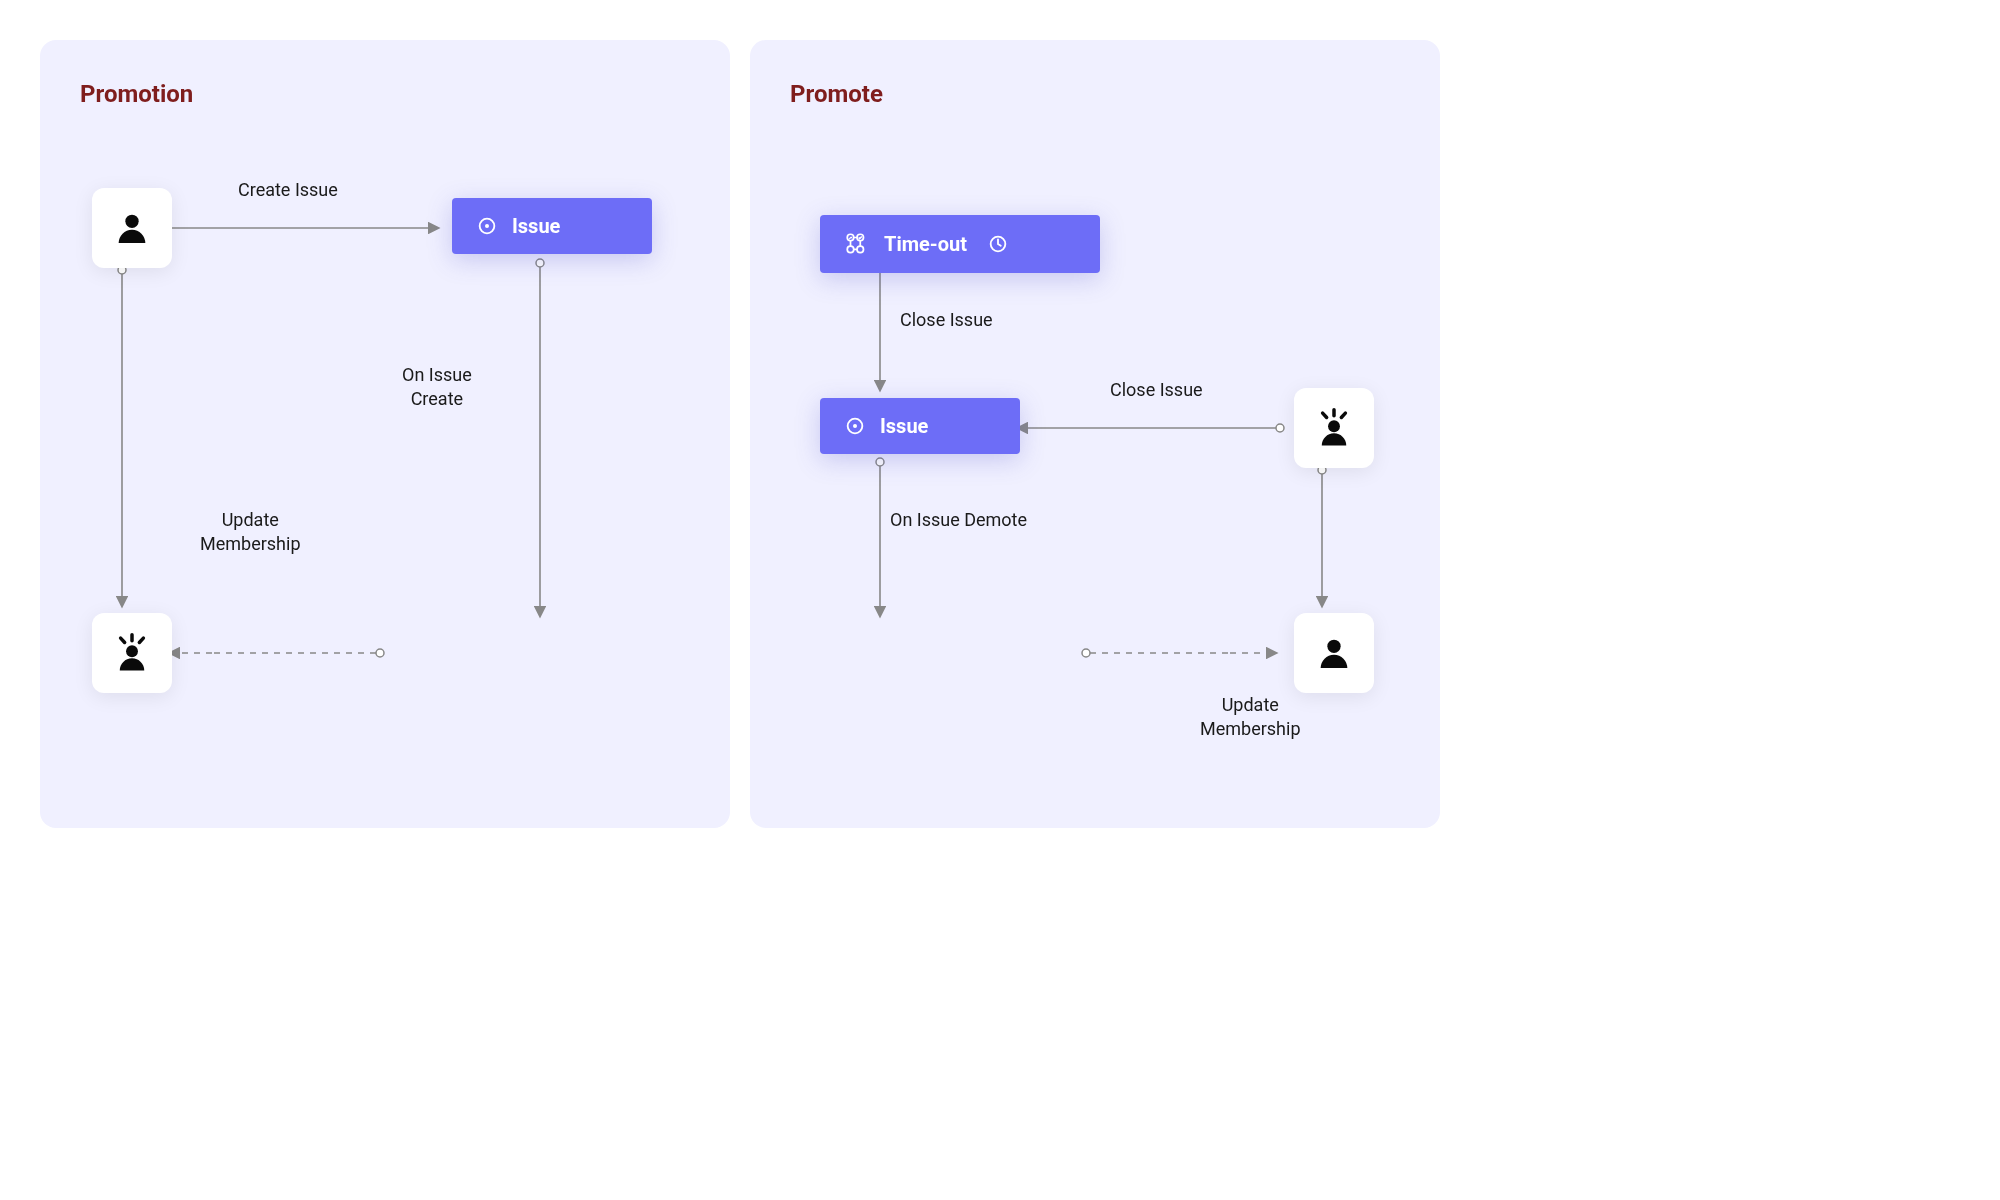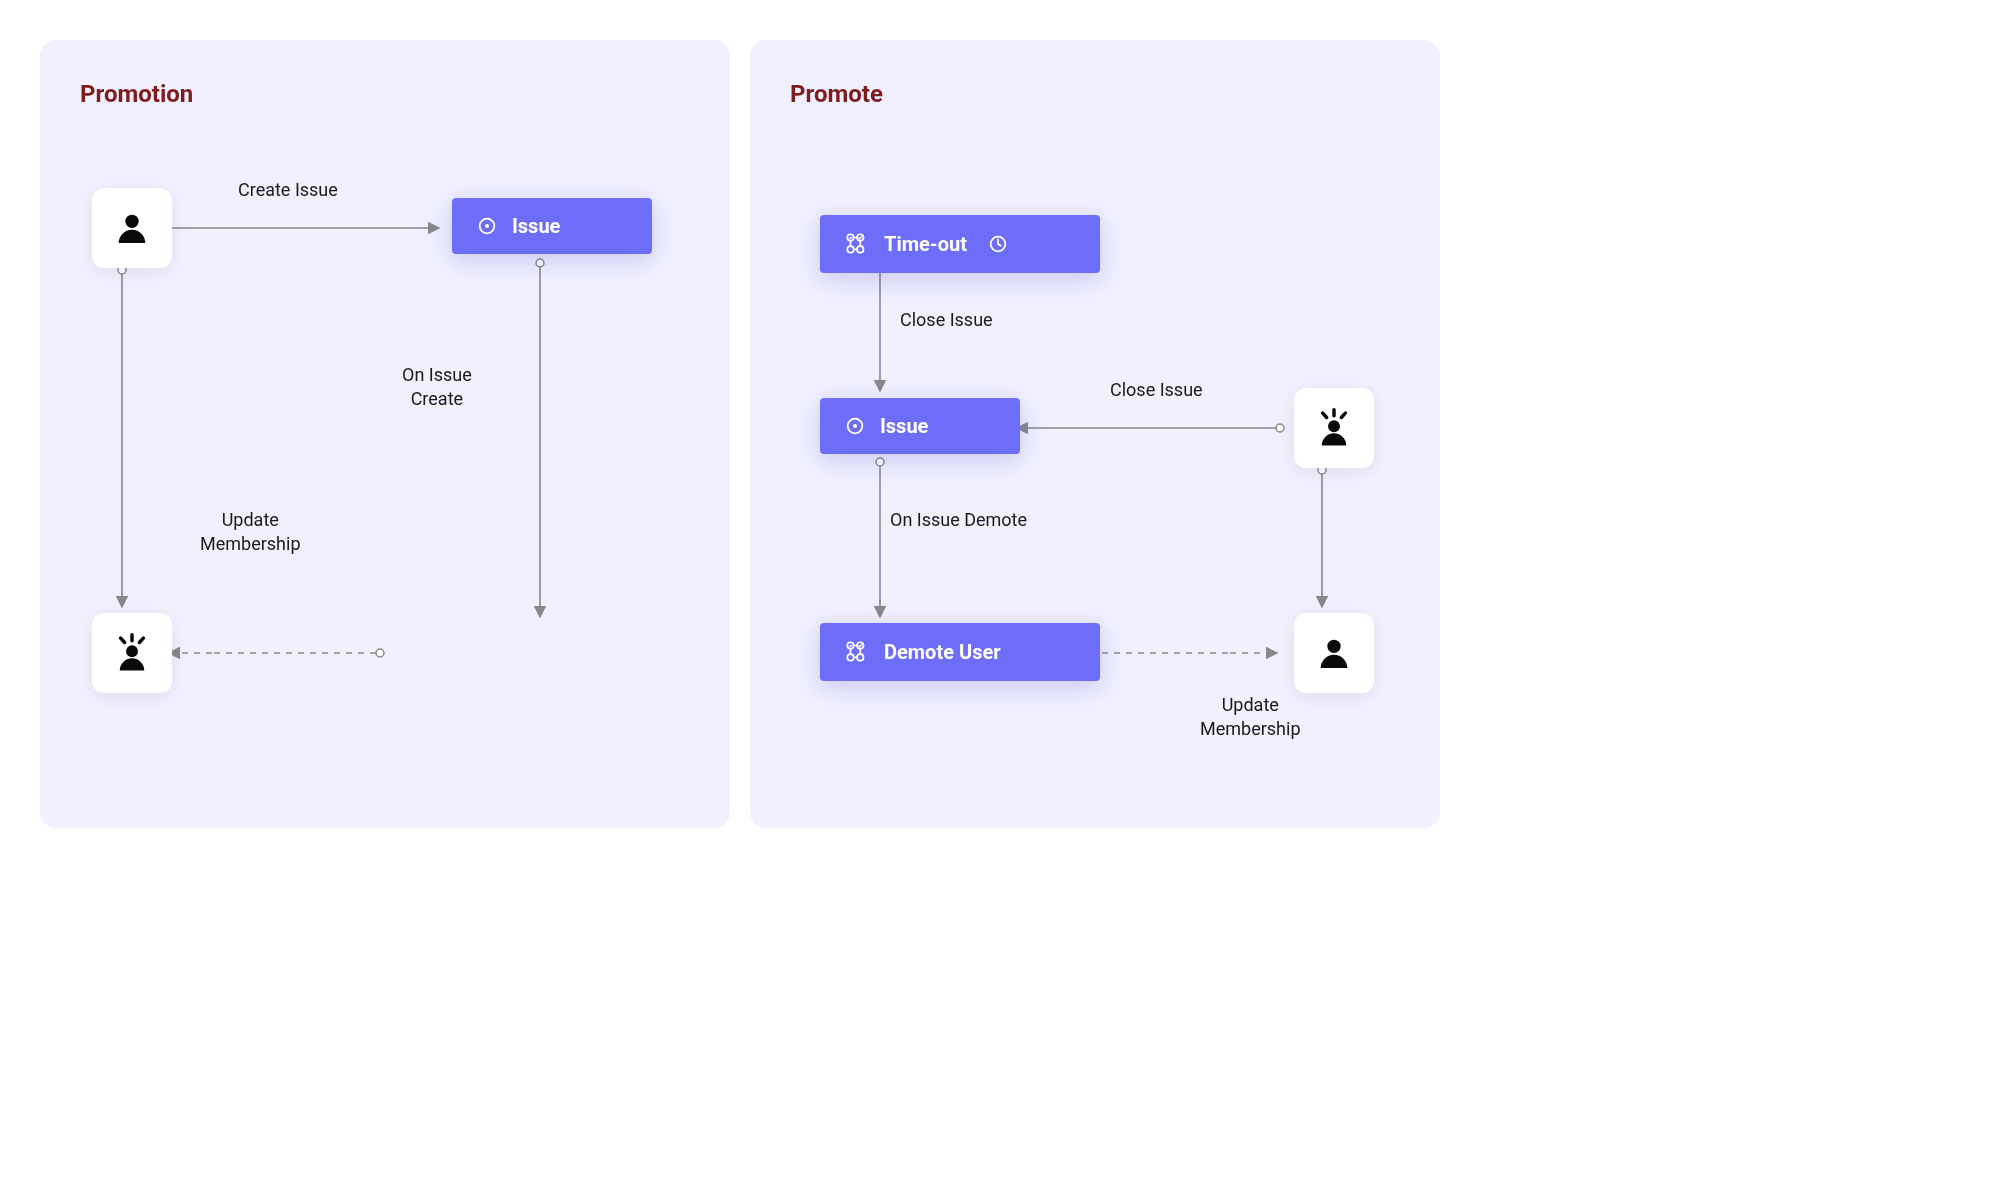--- a/index.html
+++ b/index.html
@@ -225,28 +225,20 @@
       </div>
 
       <div class="node" style="left:492px;top:240px">
         <div class="icon-box">
           <svg width="42" height="42" viewBox="0 0 24 24" style="color:#0a0a0a">
               <use href="#icon-user-spark"></use>
             </svg>
         </div>
       </div>
 
-      <div class="node" style="left:18px;top:475px">
-        <div class="pill pill-wide">
-          <svg width="26" height="26" viewBox="0 0 24 24" style="color:#fff">
-              <use href="#icon-workflow"></use>
-            </svg>
-          <span>Demote User</span>
-        </div>
-      </div>
 
       <div class="node" style="left:492px;top:465px">
         <div class="icon-box">
           <svg width="40" height="40" viewBox="0 0 24 24" style="color:#0a0a0a">
               <use href="#icon-user"></use>
             </svg>
         </div>
       </div>
 
       <div class="label" style="left:110px;top:160px">Close Issue</div>

